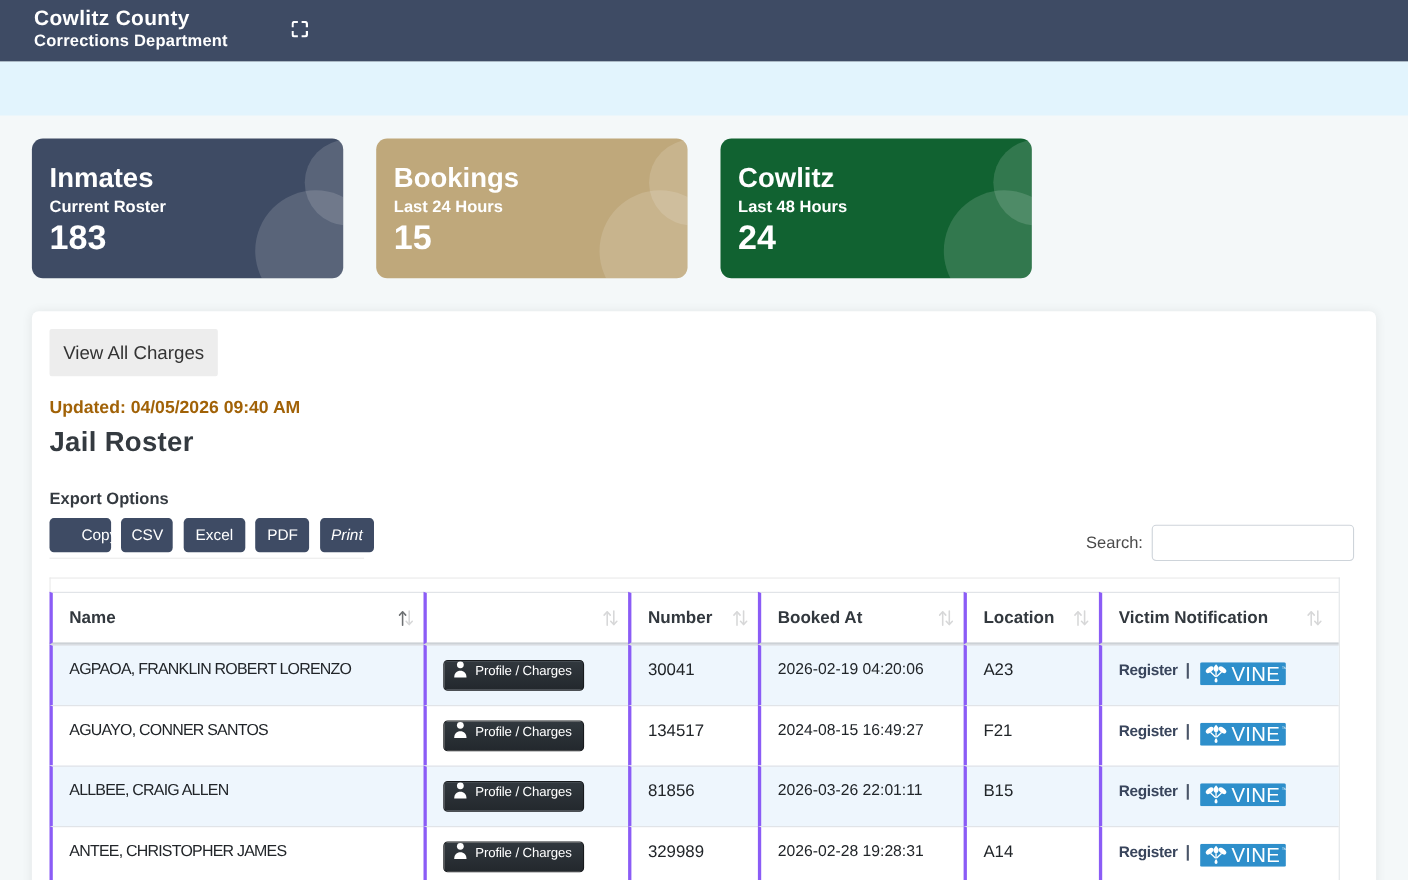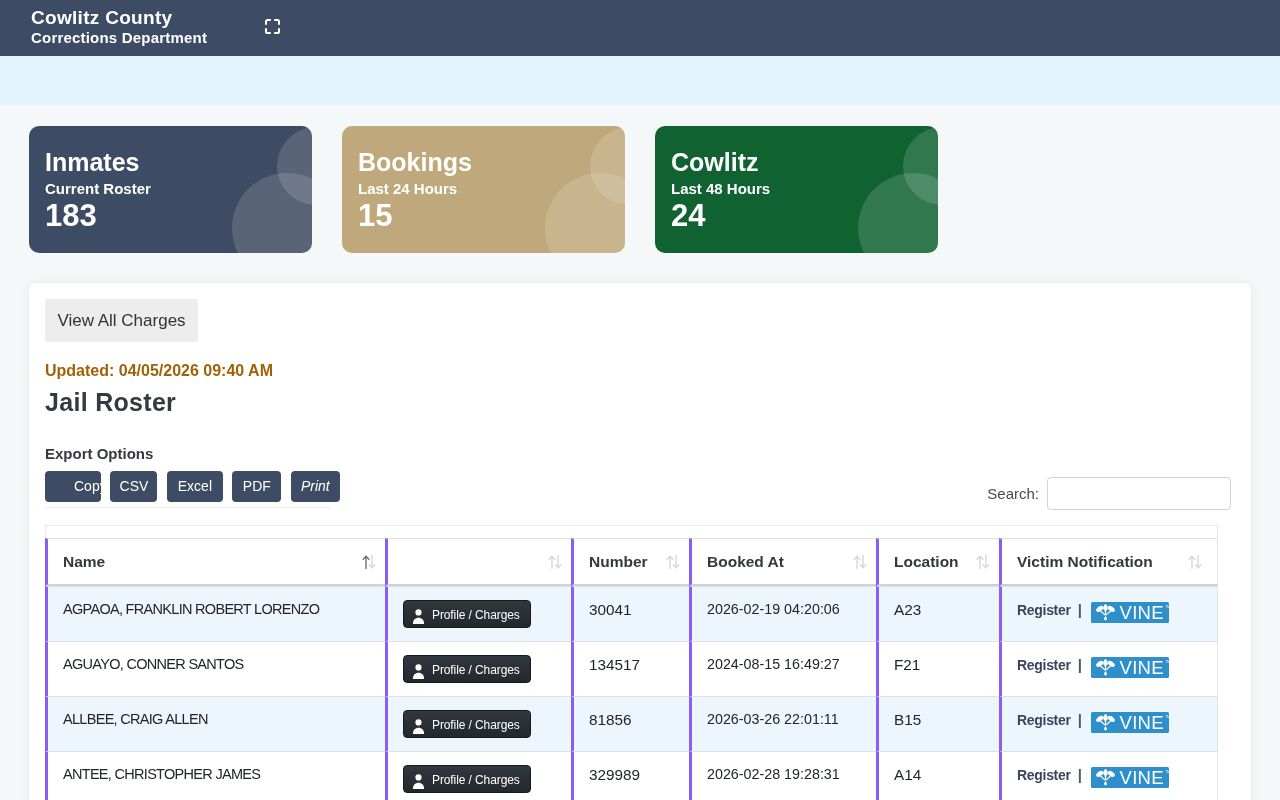--- a/index.html
+++ b/index.html
@@ -43,21 +43,21 @@
   .roster td { border-top:1px solid #dee2e6; height:55px; padding:13px 15px 0 15px; vertical-align:top; font-size:14.3px; line-height:19px; }
   .roster td:first-child { font-size:14.5px; letter-spacing:-.7px; }
   .roster td:nth-child(3), .roster td:nth-child(5) { font-size:15.3px; }
   .roster tr.odd td { background:#eef6fd; }
   .sort { position:absolute; right:9px; top:50%; margin-top:-8px; }
   .sort g { opacity:.18; }
   .sort path { stroke:#212529; stroke-width:1.4; fill:none; stroke-linecap:round; stroke-linejoin:round; }
   .sort.asc g.u { opacity:.65; }
   .roster th:last-child .sort { right:15px; }
 
-  .pbtn { display:inline-flex; align-items:flex-end; justify-content:flex-start; padding-left:8px; padding-bottom:2px; width:128px; height:28px; background:linear-gradient(#31383e,#23282d); border:1px solid #171a1d; border-radius:4px; color:#fff; font-size:12px; letter-spacing:-.1px; }
+  .pbtn { display:inline-flex; align-items:flex-start; justify-content:flex-start; padding-left:8px; padding-bottom:2px; width:128px; height:28px; background:linear-gradient(#31383e,#23282d); border:1px solid #171a1d; border-radius:4px; color:#fff; font-size:12px; letter-spacing:-.1px; }
   .pbtn svg { margin-right:7px; }
   .btnline { position:absolute; left:16px; top:224px; width:286px; height:1px; background:#ececec; }
   .twrap-top { position:absolute; left:16px; top:242px; width:1173px; height:1px; background:#e9e9e9; }
   .twrap-l { position:absolute; left:16px; top:242px; width:1px; height:14px; background:#e9e9e9; }
   .twrap-r { position:absolute; left:1188px; top:242px; width:1px; height:558px; background:#e2e5e8; }
   .reg { font-weight:bold; color:#39455c; font-size:14px; letter-spacing:-.3px; margin-right:7px; }
   .pipe { font-weight:bold; color:#4a5568; font-size:15px; margin-right:9px; }
   .vine { vertical-align:top; position:relative; top:2px; }
 </style>
 </head>

